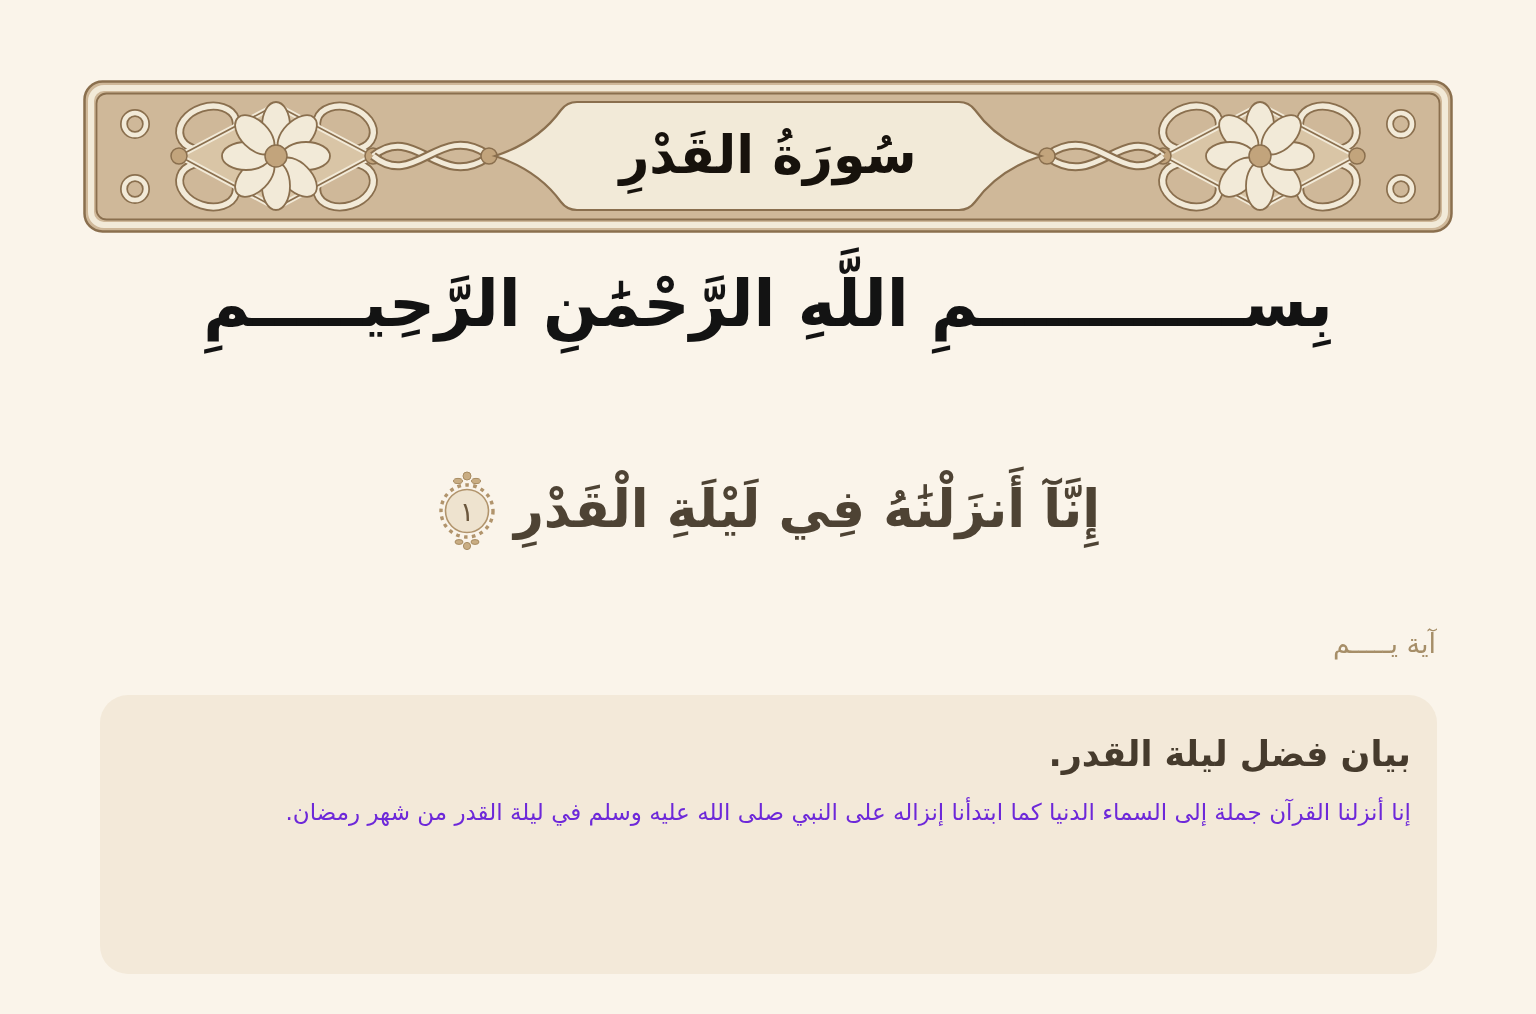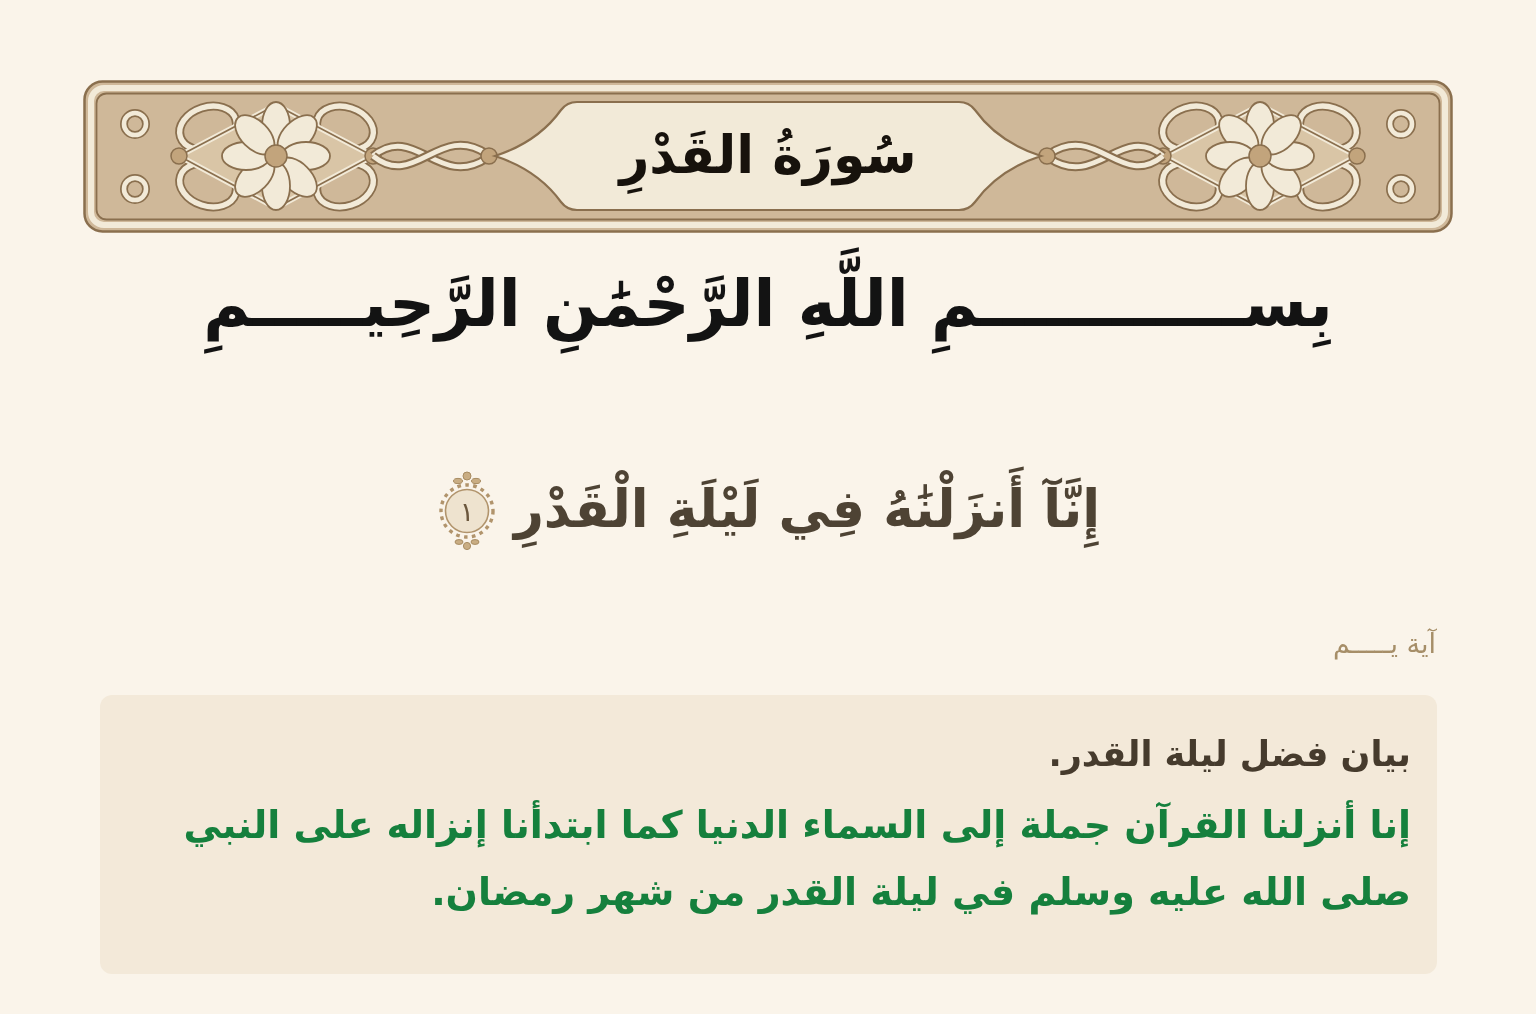--- a/index.html
+++ b/index.html
@@ -48,32 +48,32 @@
 
   
   .section-label{
     position:absolute;right:100px;top:628px;
     direction:rtl;font-size:27px;color:#a68e68;
   }
 
   
   .tafsir-box{
     position:absolute;left:100px;top:695px;width:1337px;height:279px;
-    background:#f3e9d9;border-radius:12px;
+    background:#f3e9d9;border-radius:28px;
     box-sizing:border-box;
     padding:34px 26px 2px 40px;
     direction:rtl;text-align:right;
   }
   .tafsir-heading{
     font-size:35px;font-weight:bold;color:#463b2d;
     line-height:1.45;
   }
   .tafsir-body{
     margin-top:12px;
-    font-size:38px;color:#15803d;line-height:1.78;font-weight:bold;
+    font-size:23px;color:#6d28d9;line-height:1.78;
   }
 </style>
 </head>
 <body>
 
 <div id="screen">
 
   <div class="banner">
     <svg viewBox="0 0 1370 153" width="1370" height="153" xmlns="http://www.w3.org/2000/svg">
 

